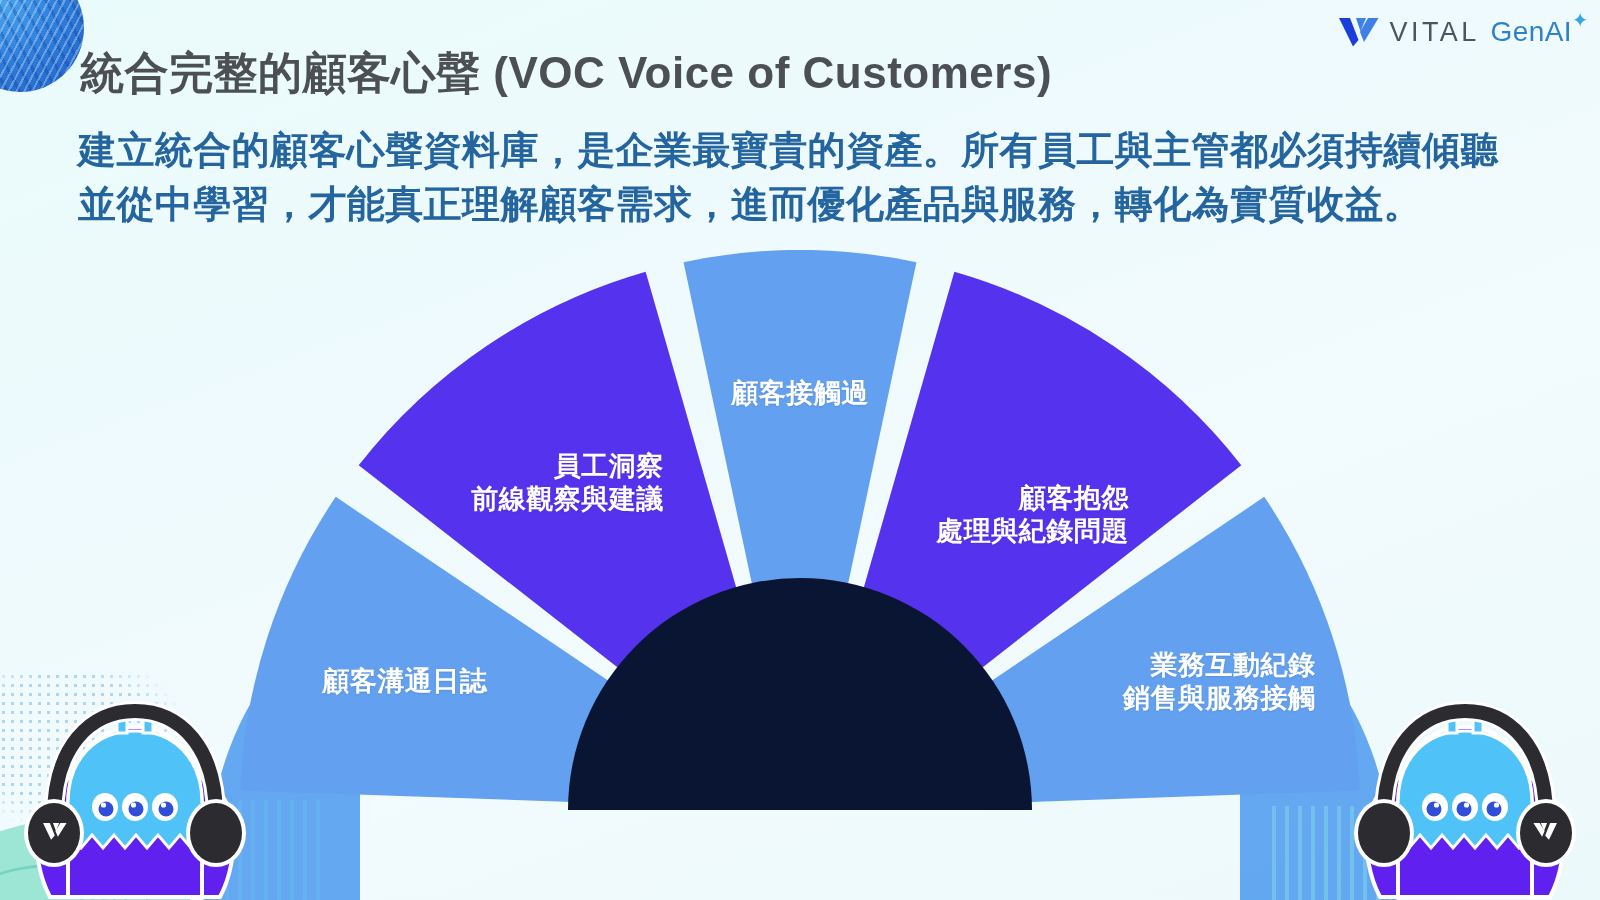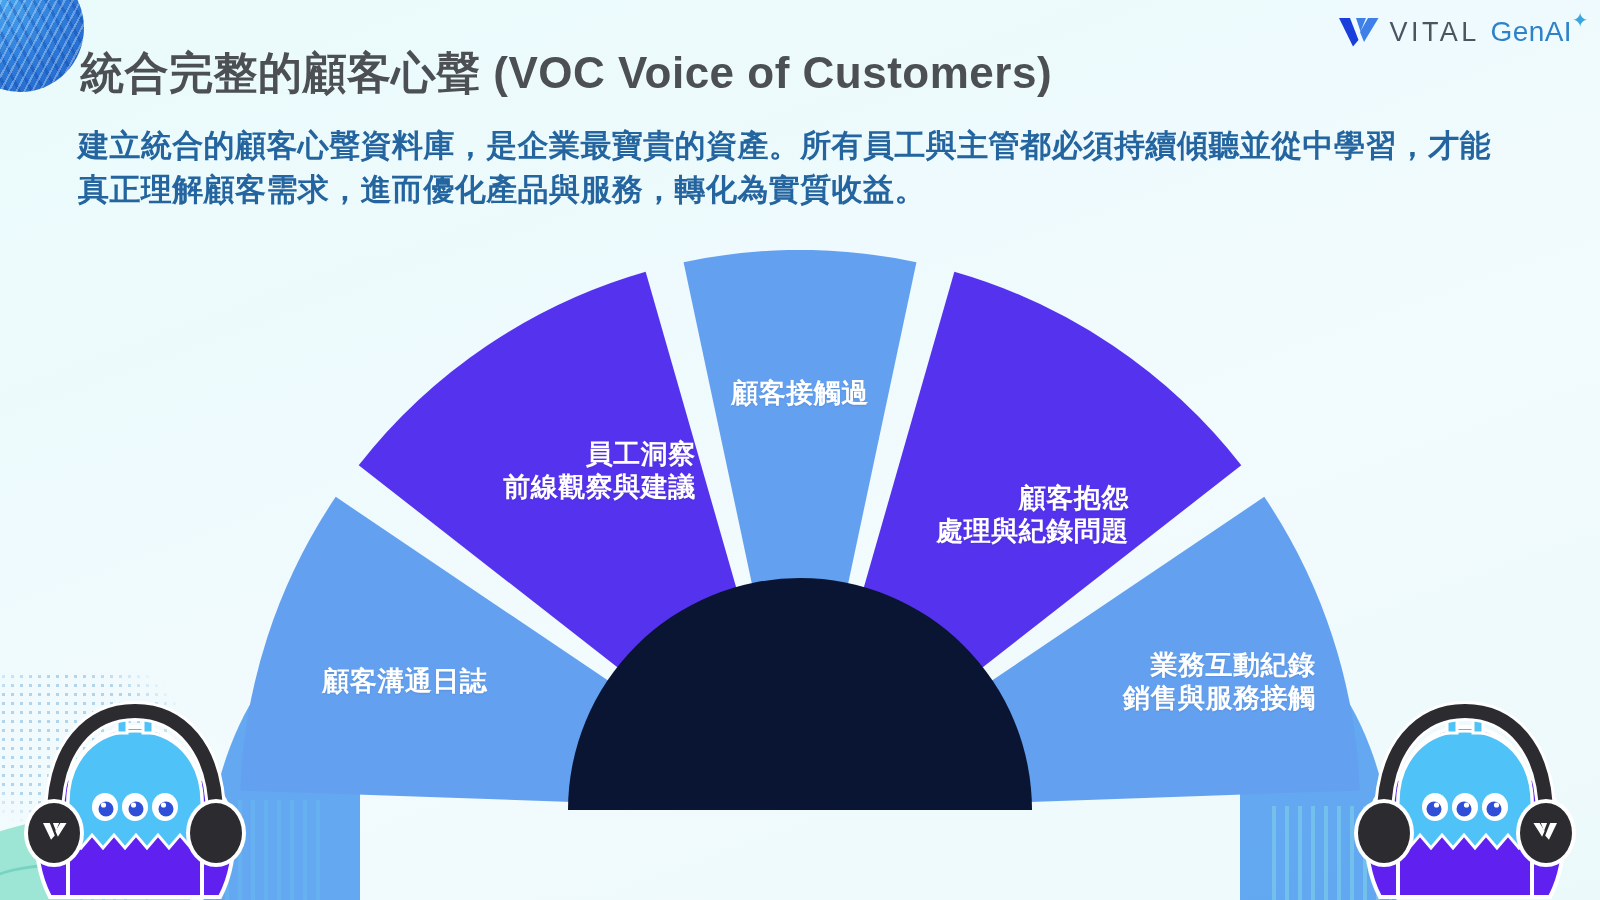--- a/index.html
+++ b/index.html
@@ -103,21 +103,21 @@
     font-size: 44px;
     font-weight: 700;
     color: #4c5054;
     letter-spacing: .5px;
     white-space: nowrap;
   }
   .subtitle {
     position: absolute;
     left: 78px; top: 124px;
     width: 1430px;
-    font-size: 31px;
+    font-size: 38px;
     font-weight: 700;
     line-height: 1.42;
     color: #24659f;
     letter-spacing: .4px;
   }
 
   
   .logo {
     position: absolute;
     right: 28px; top: 10px;
@@ -215,21 +215,21 @@
         <path d="M 178.7139779802357 215.22957381763132 A 560 560 0 0 1 465.6430807424805 21.69345027454142 L 620 560 L 620 560 Z" fill="#5533ee"></path>
         <path d="M 503.5694531420549 12.237343589068814 A 560 560 0 0 1 736.4305468579453 12.237343589068928 L 620 560 L 620 560 Z" fill="#63a0f0"></path>
         <path d="M 774.3569192575195 21.69345027454142 A 560 560 0 0 1 1061.2860220197645 215.22957381763143 L 620 560 L 620 560 Z" fill="#5533ee"></path>
         <path d="M 1084.2610406308233 246.85197405638172 A 560 560 0 0 1 1179.6588631306936 540.4562818465995 L 620 560 L 620 560 Z" fill="#63a0f0"></path>
         <path d="M 388 560 A 232 232 0 0 1 852 560 Z" fill="#0a1533"></path>
       </svg>
     <div id="fan-labels">
         <div class="seg-label" style="left: 224.665px; top: 431.548px;">
           <div>顧客溝通日誌</div>
         </div>
-        <div class="seg-label" style="left: 387.555px; top: 221px; margin-left: 32px;">
+        <div class="seg-label" style="left: 387.555px; top: 233px;">
           <div>員工洞察</div>
           <div>前線觀察與建議</div>
         </div>
         <div class="seg-label" style="left: 620px; top: 144.32px;">
           <div>顧客接觸過</div>
         </div>
         <div class="seg-label" style="left: 852.445px; top: 225px; margin-top: 40px;">
           <div>顧客抱怨</div>
           <div>處理與紀錄問題</div>
         </div>

